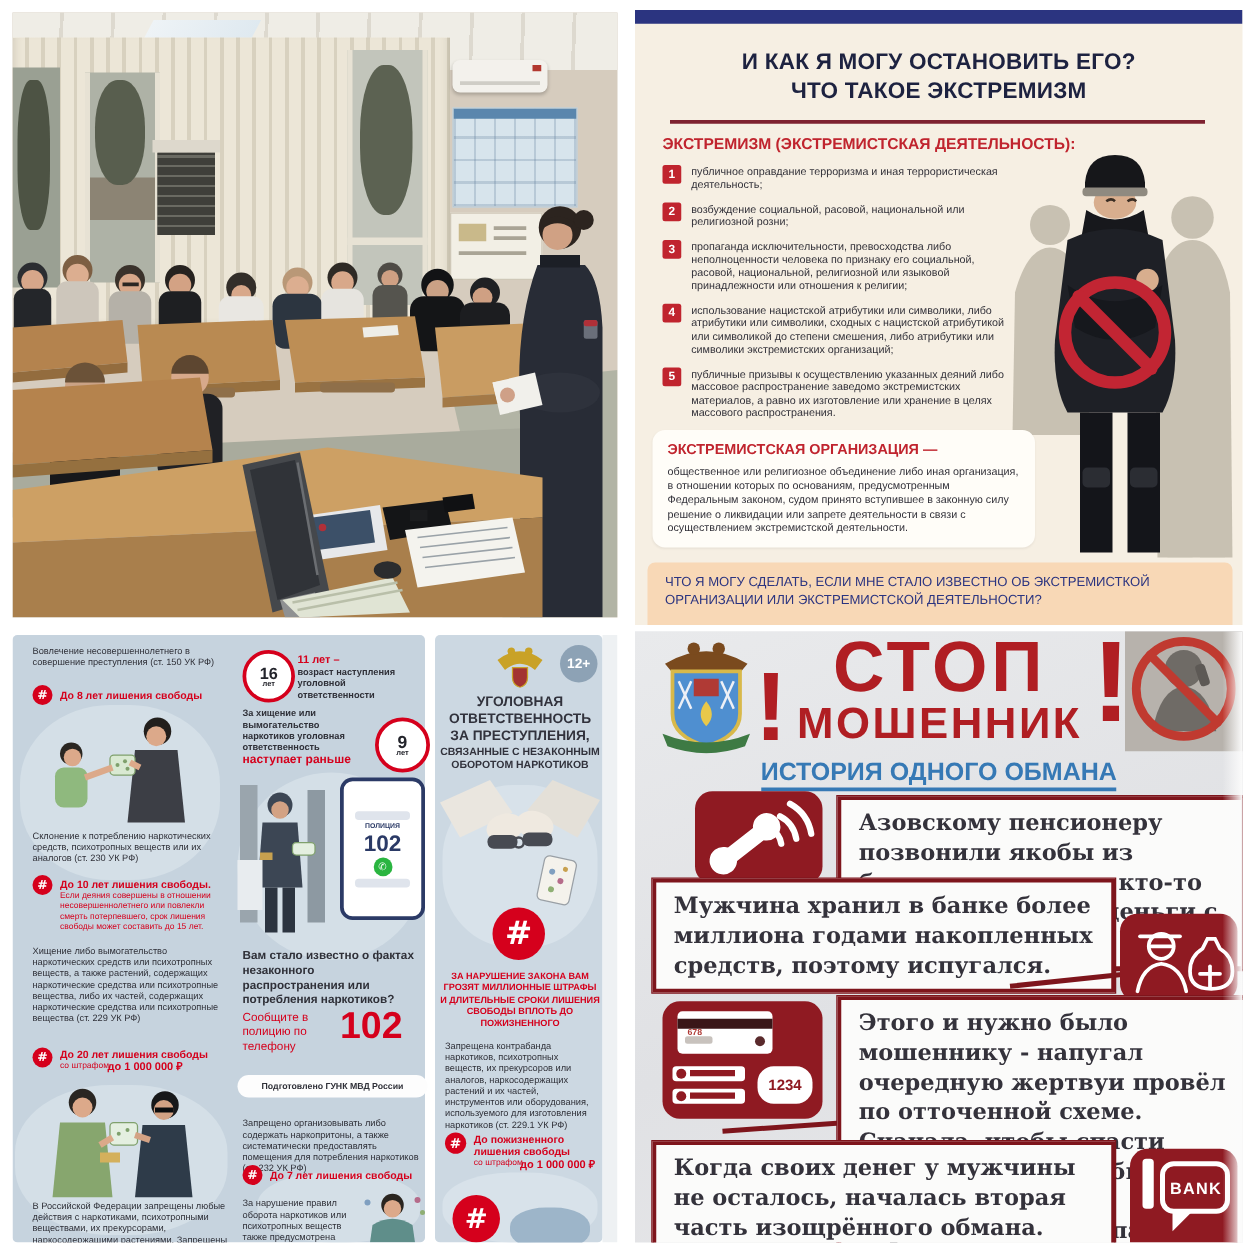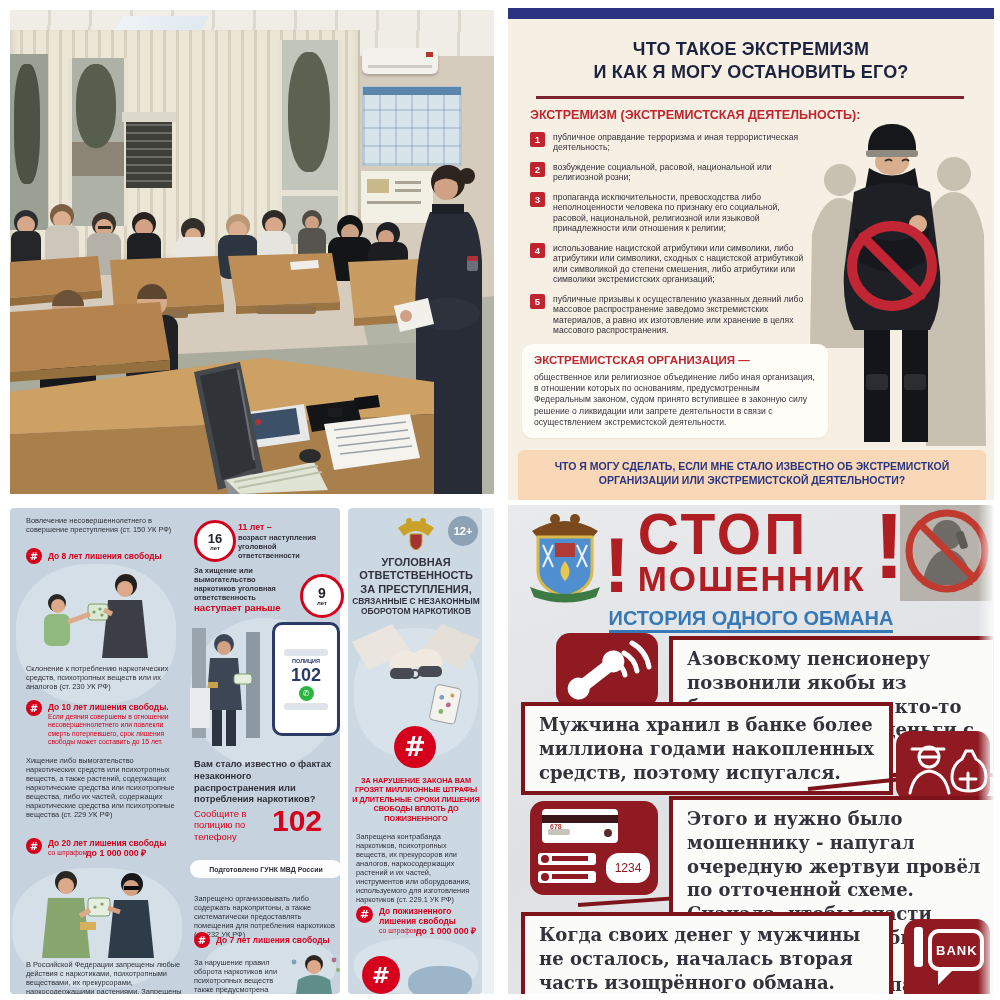--- a/index.html
+++ b/index.html
@@ -17,21 +17,21 @@
   .ex-items{position:absolute;left:22px;top:124px;width:286px;display:flex;flex-direction:column;gap:9px;}
   .ex-item{display:flex;gap:8px;}
   .ex-num{width:15px;height:15px;flex:0 0 15px;background:#c0242e;color:#fff;font-size:9.5px;
     font-weight:700;display:flex;align-items:center;justify-content:center;border-radius:2px;}
   .ex-txt{font-size:8.6px;line-height:1.22;color:#33323a;}
   .ex-orgbox{position:absolute;left:14px;top:336px;width:282px;background:#fffdf8;border-radius:10px;
     padding:10px 12px;box-shadow:0 1px 2px rgba(0,0,0,.06);}
   .ex-orghead{font-size:11.5px;font-weight:800;color:#c0242e;margin-bottom:6px;}
   .ex-orgtxt{font-size:8.6px;line-height:1.3;color:#33323a;}
   .ex-footer{position:absolute;left:10px;top:442px;width:440px;height:40px;background:#f8d8b6;
-    border-radius:6px;padding:9px 14px;color:#2b3480;font-weight:700;font-size:10.5px;line-height:1.35;text-align:center;}
+    border-radius:6px;padding:9px 14px;color:#2b3480;font-weight:400;font-size:10.5px;line-height:1.35;}
   
   #q3{left:10px;top:508px;width:484px;height:486px;background:#ffffff;}
   .dp-left{position:absolute;left:0;top:0;width:330px;height:486px;background:#c6d3de;border-radius:4px;}
   .dp-right{position:absolute;left:338px;top:0;width:134px;height:486px;background:#ccd8e2;border-radius:4px;}
   .dp-edge{position:absolute;left:472px;top:0;width:12px;height:486px;background:#eef1f3;}
   .blob{position:absolute;background:#d4dfe7;border-radius:45%;}
   .dt{font-size:7.4px;line-height:1.22;color:#2f3038;}
   .dred{color:#d5001c;font-weight:800;}
   .hb{display:flex;align-items:center;justify-content:center;background:#d5001c;color:#fff;
     border-radius:50%;font-weight:800;font-family:"DejaVu Sans",sans-serif;}
@@ -223,22 +223,22 @@
       <line x1="224" y1="472" x2="308" y2="456" stroke="#b9bfa9" stroke-width="2"></line>
       <line x1="228" y1="478" x2="312" y2="462" stroke="#b9bfa9" stroke-width="2"></line>
       <ellipse cx="300" cy="446" rx="11" ry="7" fill="#2b2c2e"></ellipse>
     </g>
   </svg>
 </div>
 
 <div class="q" id="q2">
   <div class="ex-topbar"></div>
   <div class="ex-title">
+    <div>И КАК Я МОГУ ОСТАНОВИТЬ ЕГО?</div>
     <div>ЧТО ТАКОЕ ЭКСТРЕМИЗМ</div>
-    <div>И КАК Я МОГУ ОСТАНОВИТЬ ЕГО?</div>
   </div>
   <div class="ex-divider"></div>
   <div class="ex-heading">ЭКСТРЕМИЗМ (ЭКСТРЕМИСТСКАЯ ДЕЯТЕЛЬНОСТЬ):</div>
 
   <div class="ex-items">
     <div class="ex-item">
       <span class="ex-num">1</span>
       <span class="ex-txt">публичное оправдание терроризма и иная террористическая деятельность;</span>
       </div>
     <div class="ex-item">
@@ -452,21 +452,21 @@
         <line x1="31" y1="36" x2="21" y2="58"></line>
       <line x1="55" y1="36" x2="65" y2="58"></line>
         <line x1="65" y1="36" x2="55" y2="58"></line>
     </g>
     <path d="M43,52 q9,11 0,20 q-9,-9 0,-20" fill="#e8c84a"></path>
     <path d="M8,78 Q43,92 78,78 L74,88 Q43,99 12,88 Z" fill="#3e7a44"></path>
   </svg>
 
   <div class="s" style="left:100px;top:2px;width:292px;display:flex;align-items:stretch;justify-content:center;gap:8px;">
     <div class="sc-excl" style="align-self:flex-end;">!</div>
-    <div style="">
+    <div style="text-align:center;">
       <div class="sc-t1">СТОП</div>
       <div class="sc-t2">МОШЕННИК</div>
     </div>
     <div class="sc-excl" style="align-self:flex-start;font-size:92px;">!</div>
   </div>
 
   <div class="s" style="left:392px;top:0;width:94px;height:96px;background:#b7b2ac;">
     <svg width="94" height="96" viewBox="0 0 94 96">
       <circle cx="47" cy="30" r="15" fill="#6f6b66"></circle>
       <path d="M22,80 q6,-34 25,-36 q20,2 26,36 z" fill="#6f6b66"></path>
@@ -518,21 +518,21 @@
       <rect x="18" y="28" width="22" height="6" rx="2" fill="#c8c2bd"></rect>
       <circle cx="78" cy="32" r="4" fill="#5a2a2c"></circle>
       <rect x="8" y="52" width="58" height="12" rx="3" fill="#fff"></rect>
       <circle cx="15" cy="58" r="4" fill="#8f1a22"></circle>
         <rect x="22" y="55" width="36" height="5" fill="#8f1a22"></rect>
       <rect x="8" y="70" width="58" height="12" rx="3" fill="#fff"></rect>
       <circle cx="15" cy="76" r="4" fill="#8f1a22"></circle>
         <rect x="22" y="73" width="36" height="5" fill="#8f1a22"></rect>
     </svg>
     <div class="t" style="left:20px;top:22px;font-size:7px;font-weight:700;color:#b03a35;">678</div>
-    <div class="s" style="left:76px;top:52px;width:44px;height:30px;background:#fff;border-radius:13px;display:flex;align-items:center;justify-content:center;font-weight:400;font-size:12px;color:#8f1a22;">1234</div>
+    <div class="s" style="left:76px;top:52px;width:44px;height:30px;background:#fff;border-radius:13px;display:flex;align-items:center;justify-content:center;font-weight:700;font-size:12px;color:#8f1a22;">1234</div>
   </div>
   <div class="sc-conn" style="left:70px;top:398px;width:120px;transform:rotate(-4deg);"></div>
   <div class="sc-box" style="left:162px;top:292px;width:296px;">Этого и нужно было мошеннику - напугал очередную жертвуи провёл по отточенной схеме. Сначала, чтобы спасти миллион, его надо было как можно скорее перевести на "безопасный счёт"</div>
 
   <div class="sc-box" style="left:14px;top:408px;width:336px;height:81px;overflow:hidden;">Когда своих денег у мужчины не осталось, началась вторая часть изощрённого обмана. Чтобы придуманные мошенники на мужчину не оформили кредит,настоящий мошенник убедил обратиться в банк и взять</div>
   <div class="sc-tile" style="left:396px;top:414px;width:86px;height:75px;border-radius:14px 14px 0 0;">
     <svg width="86" height="75" viewBox="0 0 86 75">
       <rect x="10" y="8" width="9" height="40" rx="3" fill="#fff"></rect>
       <rect x="26" y="12" width="52" height="38" rx="9" fill="none" stroke="#fff" stroke-width="4"></rect>
       <polygon points="34,50 34,66 50,50" fill="#fff"></polygon>

